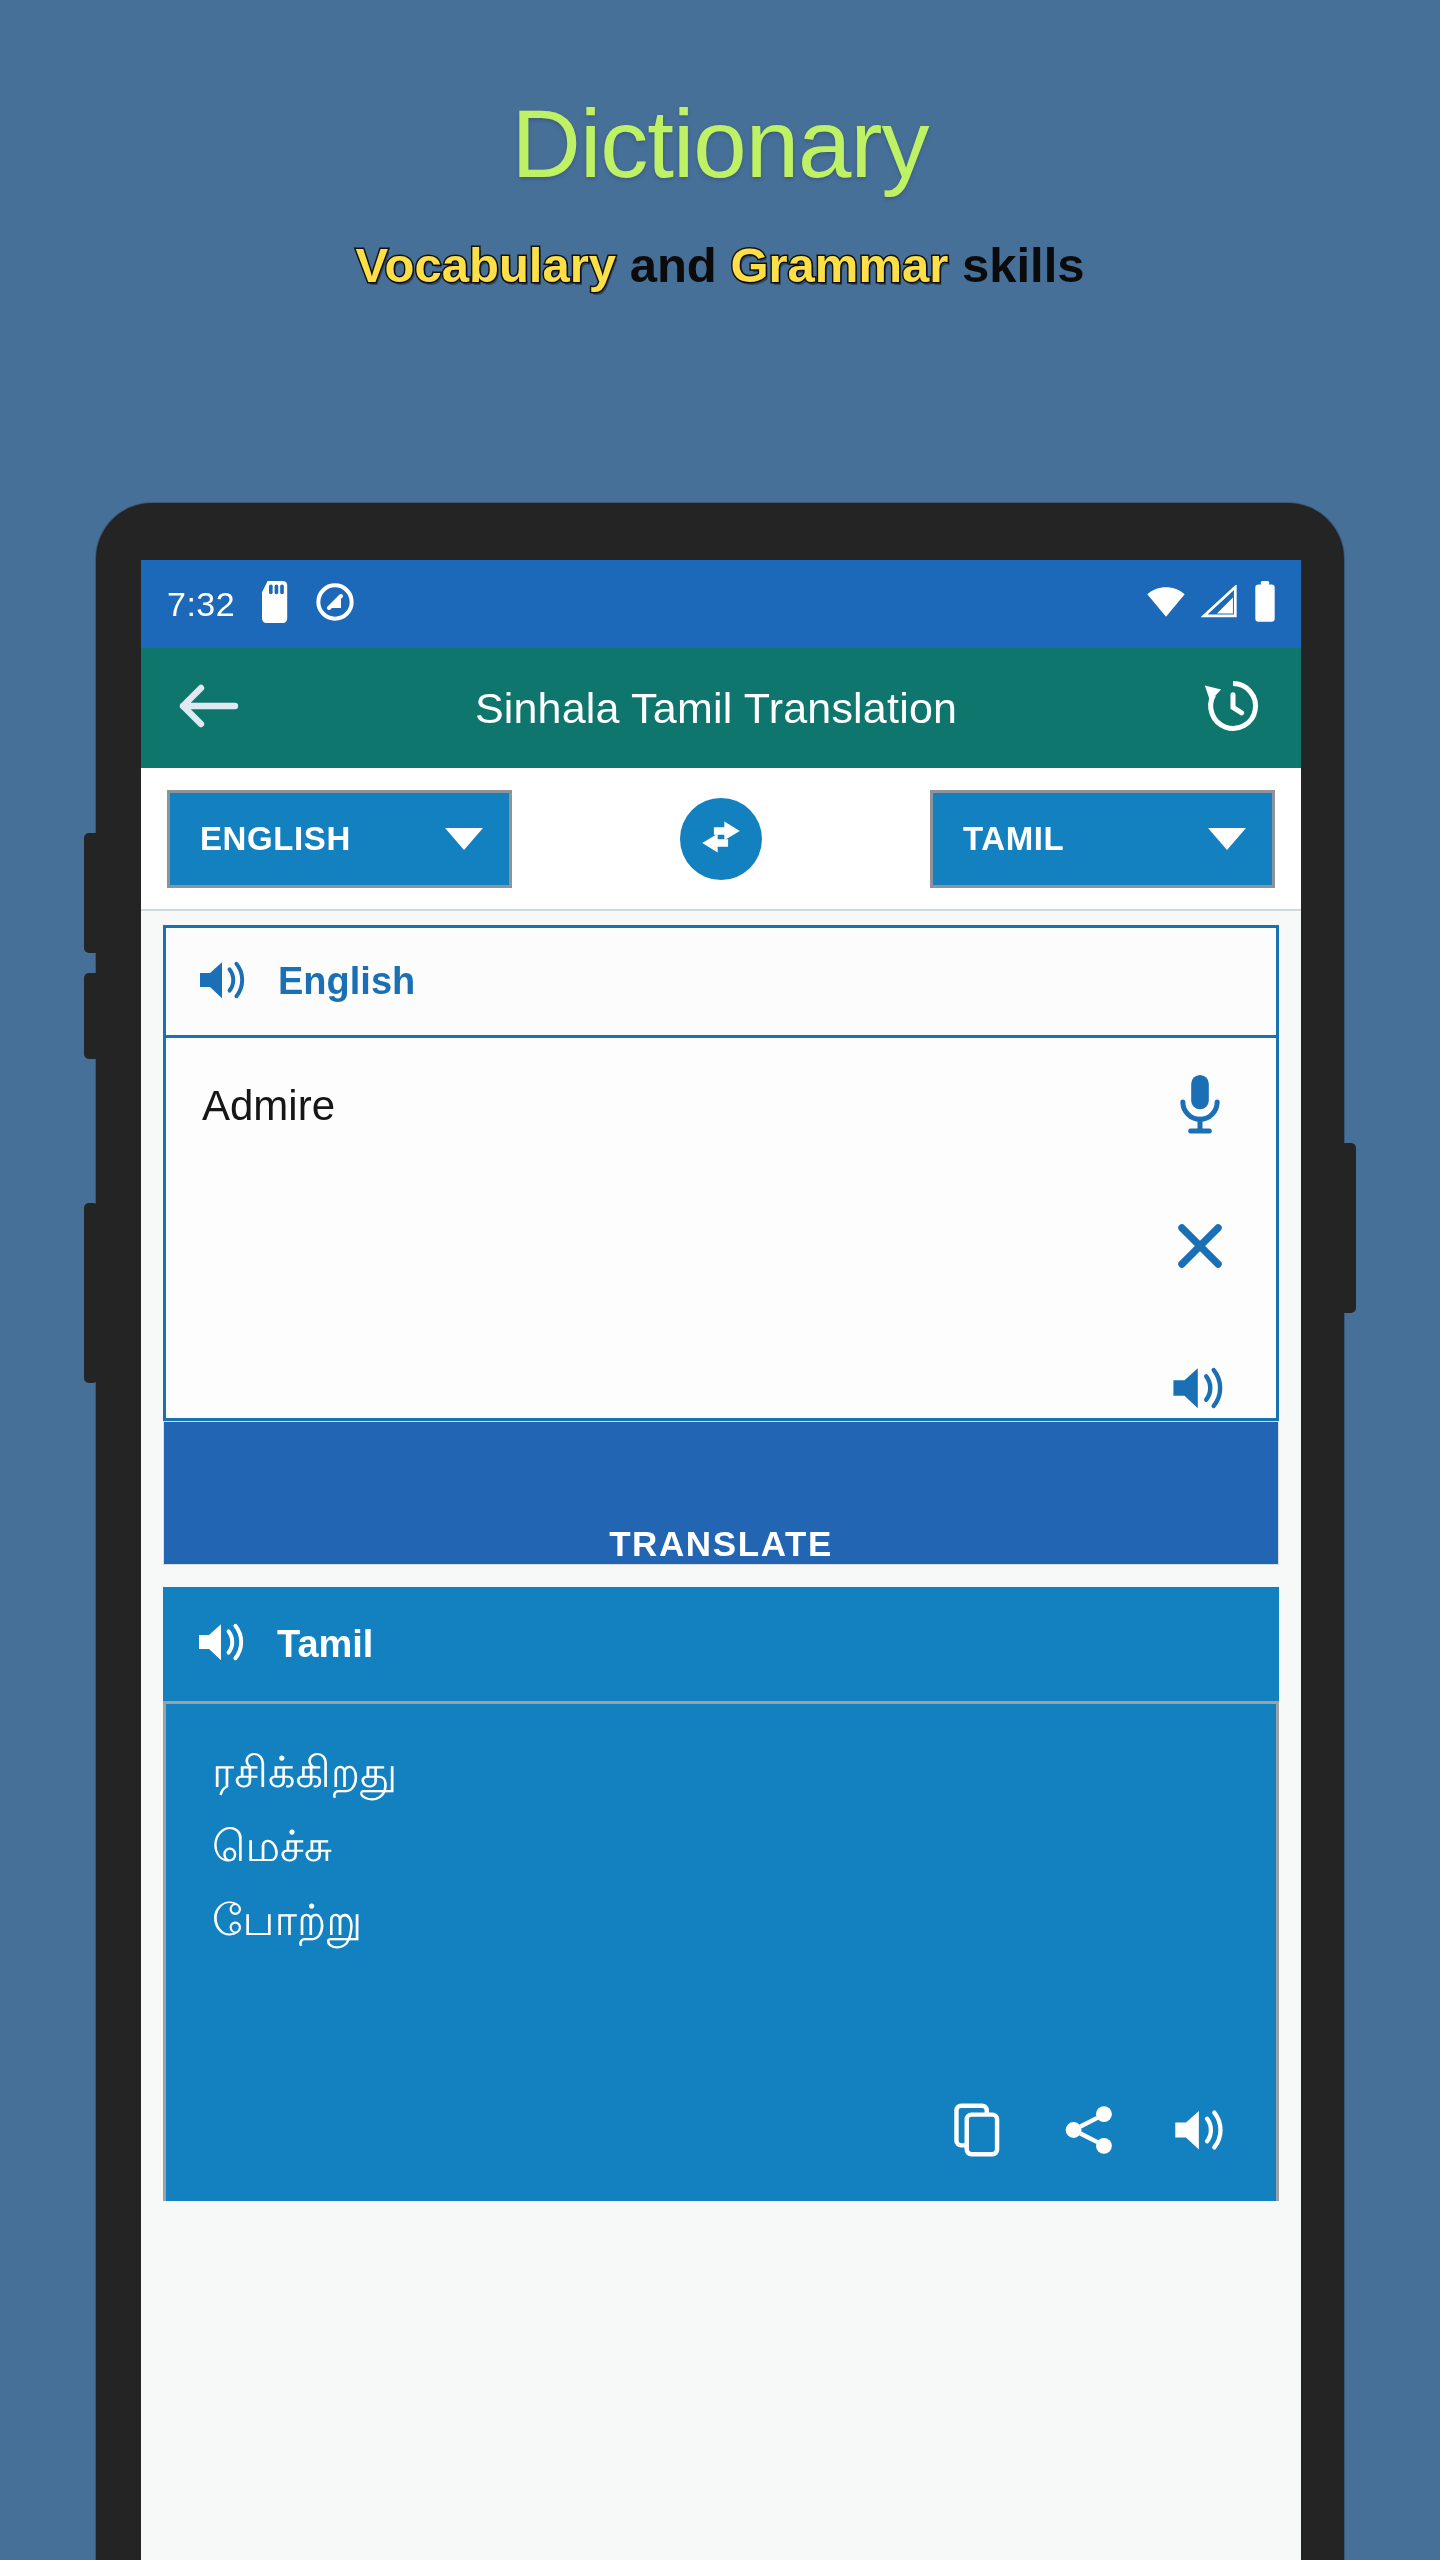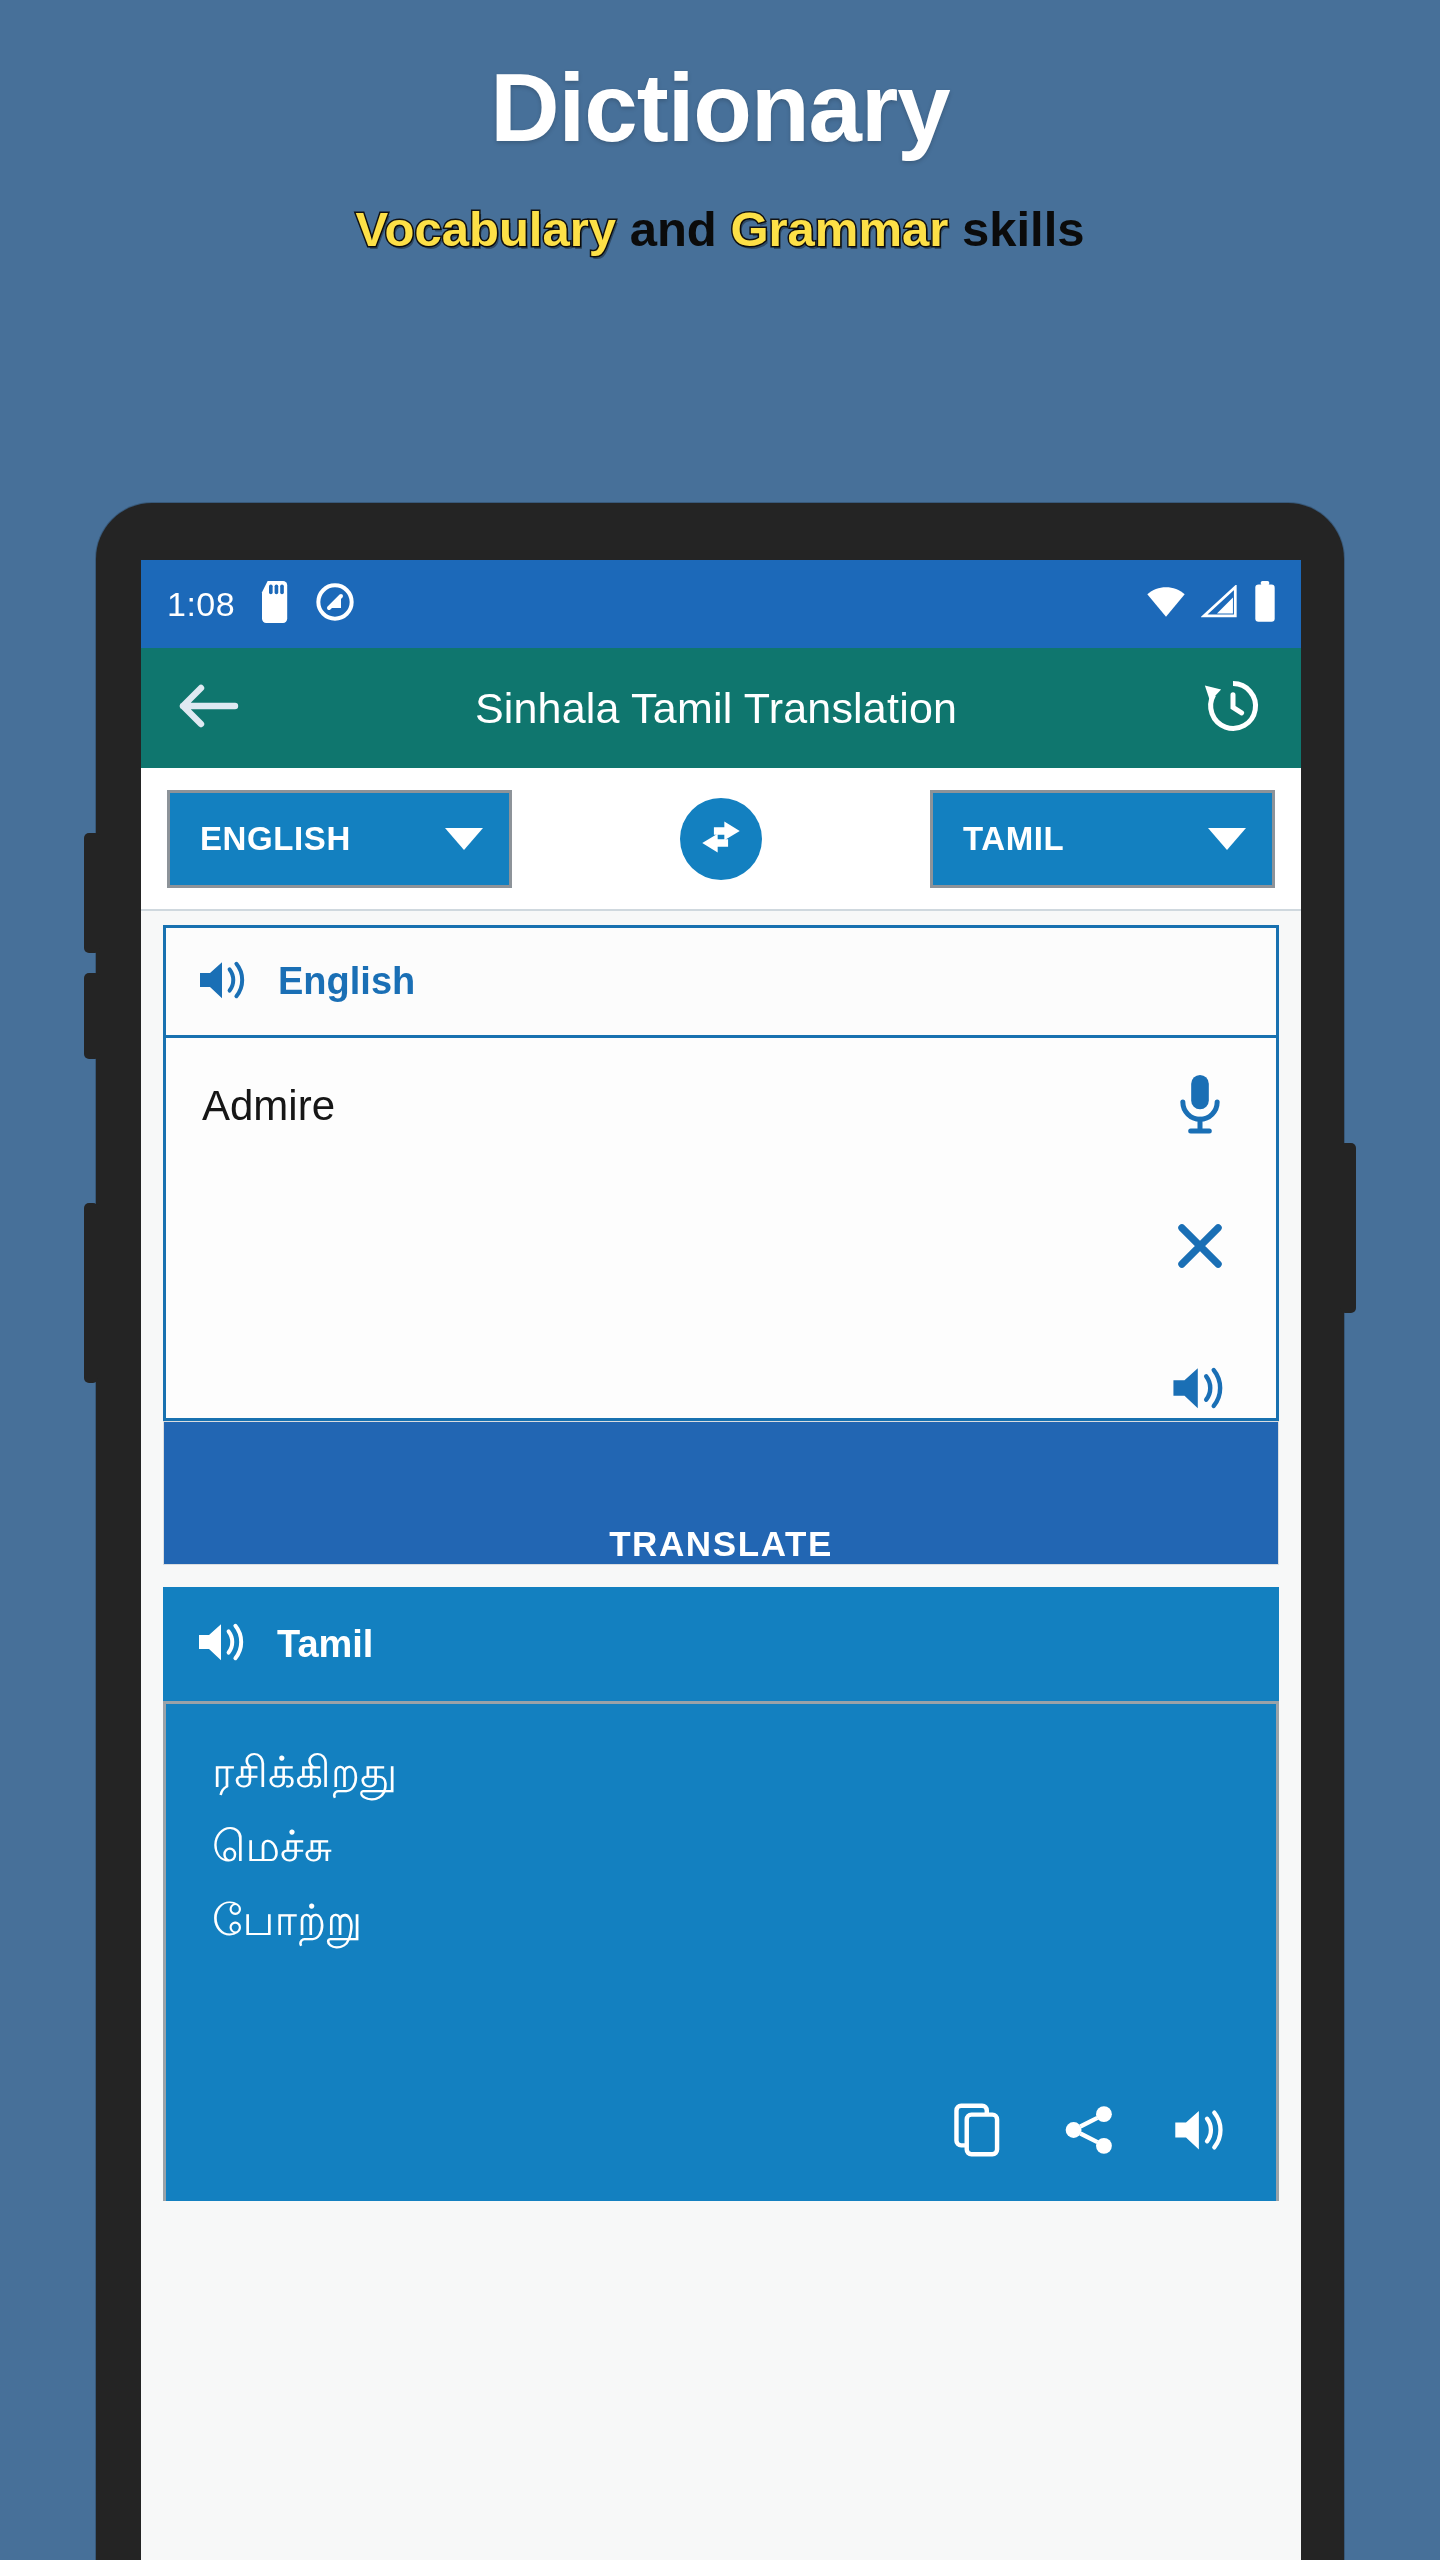--- a/index.html
+++ b/index.html
@@ -9,22 +9,22 @@
     font-family: "Liberation Sans", sans-serif;
   }
   body { background: #477099; position: relative; }
 
   
   .promo {
     position: absolute; top: 0; left: 0; width: 1440px; height: 500px;
     display: flex; flex-direction: column; align-items: center;
   }
   .promo-title {
-    margin-top: 60px;
-    font-size: 96px; font-weight: 700; color: #ffffff;
+    margin-top: 96px;
+    font-size: 96px; font-weight: 400; color: #bef264;
     letter-spacing: -1px; line-height: 1;
     text-shadow: 0 2px 4px rgba(0,0,0,.18);
   }
   .promo-sub {
     margin-top: 44px;
     font-size: 49px; font-weight: 700; color: #0b0b0b;
     line-height: 1.22; text-align: center;
     width: 1260px;
   }
   .promo-sub .hl {
@@ -182,21 +182,21 @@
 
 <div class="phone">
   <div class="btn-side btn-left-1"></div>
   <div class="btn-side btn-left-2"></div>
   <div class="btn-side btn-left-3"></div>
   <div class="btn-side btn-right-1"></div>
 
   <div class="screen">
 
     <div class="statusbar">
-      <div class="sb-time">1:08</div>
+      <div class="sb-time">7:32</div>
       <div class="sb-left-icons">
         <span class="ico">
           <svg width="34" height="42" viewBox="0 0 24 30">
               <path fill="#fff" d="M6 0h11a3 3 0 0 1 3 3v24a3 3 0 0 1-3 3H5a3 3 0 0 1-3-3V8z"></path>
               <rect x="7" y="2.5" width="2.6" height="7" rx="1.3" fill="#1c69b9"></rect>
               <rect x="11" y="2.5" width="2.6" height="7" rx="1.3" fill="#1c69b9"></rect>
               <rect x="15" y="2.5" width="2.6" height="7" rx="1.3" fill="#1c69b9"></rect>
             </svg>
         </span>
         <span class="ico">

